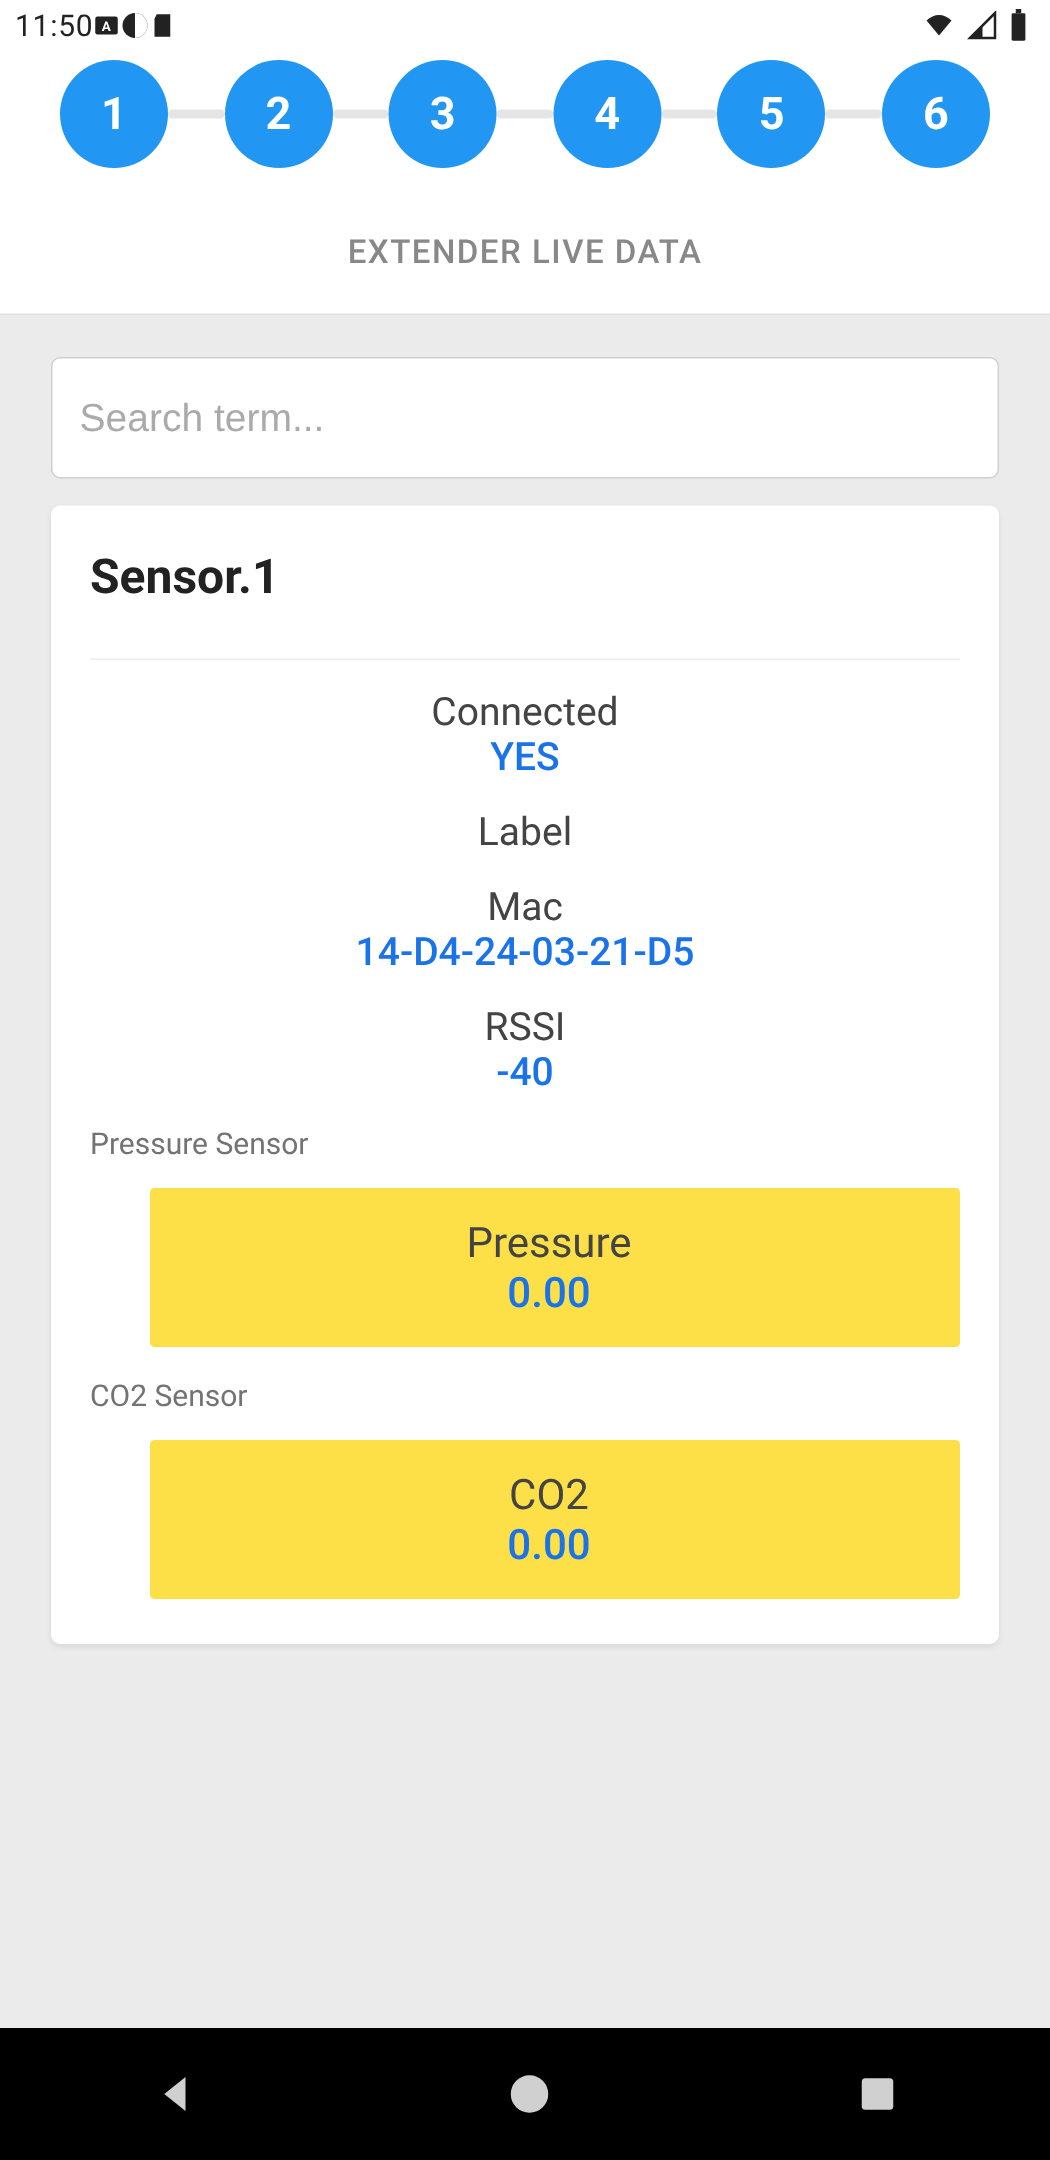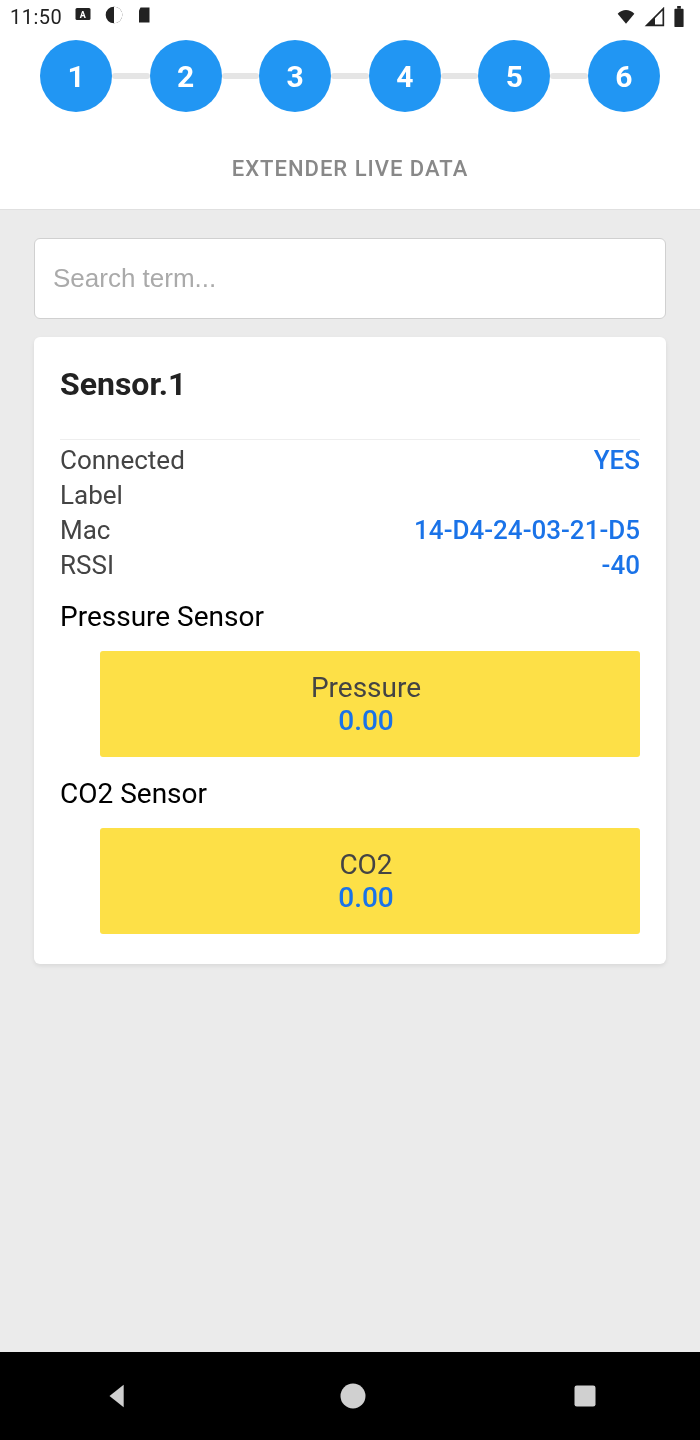--- a/index.html
+++ b/index.html
@@ -6,21 +6,21 @@
   html, body { width: 700px; height: 1440px; font-family: Roboto, "Helvetica Neue", Arial, sans-serif; background: #fff; }
   body { display: flex; flex-direction: column; }
 
   
   .status-bar {
     height: 34px;
     display: flex; align-items: center; justify-content: space-between;
     padding: 0 14px 0 10px;
     font-size: 20px; color: #222; letter-spacing: 0.5px;
   }
-  .status-left { display: flex; gap: 12px; }
+  .status-left { display: flex; align-items: center; }
   .status-right { display: flex; align-items: center; gap: 6px; }
   .status-right svg { display: block; }
 
   
   .stepper {
     padding: 6px 40px 20px 40px;
     display: flex; align-items: center;
   }
   .step { position: relative; flex: 0 0 auto; }
   .step-circle {
@@ -60,24 +60,24 @@
     background: #fff; border-radius: 6px;
     margin-top: 18px; padding: 28px 26px 30px 26px;
     box-shadow: 0 2px 4px rgba(0,0,0,0.08);
   }
   .card-title {
     font-size: 32px; font-weight: 700; color: #222;
     padding-bottom: 36px; border-bottom: 1px solid #eee;
   }
   .row {
     display: flex; justify-content: space-between; align-items: center;
-    margin-top: 5px; font-size: 26px; color: #444;
+    margin-top: 20px; font-size: 26px; color: #444; flex-direction: column;
   }
   .row .value { color: #1a73e8; font-weight: 500; }
-  .section-label { margin-top: 20px; font-size: 28px; color: #000000; }
+  .section-label { margin-top: 20px; font-size: 20px; color: #737373; }
   .sub-row {
     display: flex; justify-content: space-between; align-items: center;
     background: #fde047; border-radius: 3px;
     margin-top: 18px; margin-left: 40px;
     padding: 20px 26px 20px 18px;
     font-size: 28px; color: #444; flex-direction: column;
   }
   .sub-row .value { color: #1a73e8; font-weight: 500; }
 
   

